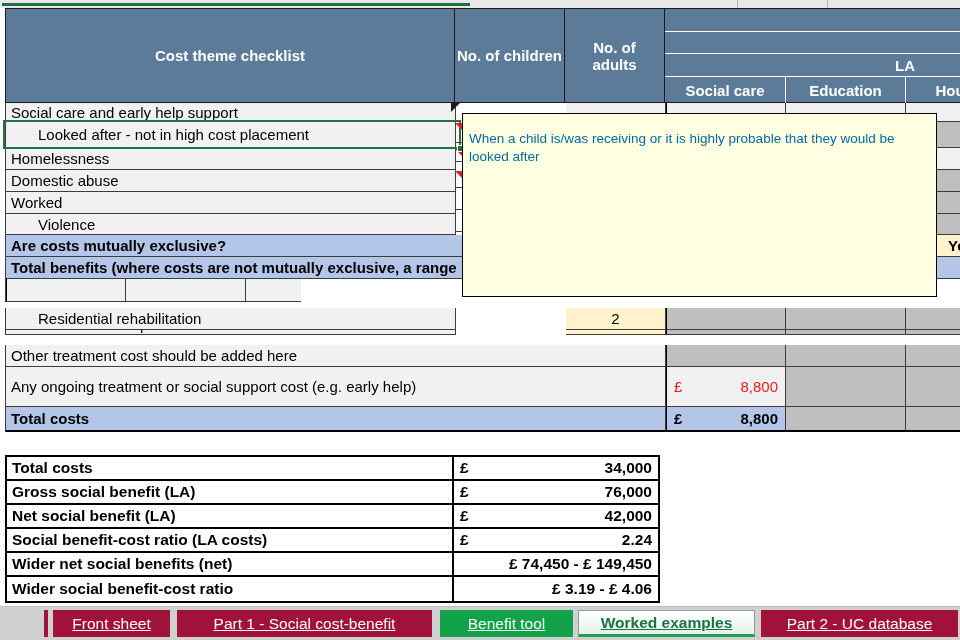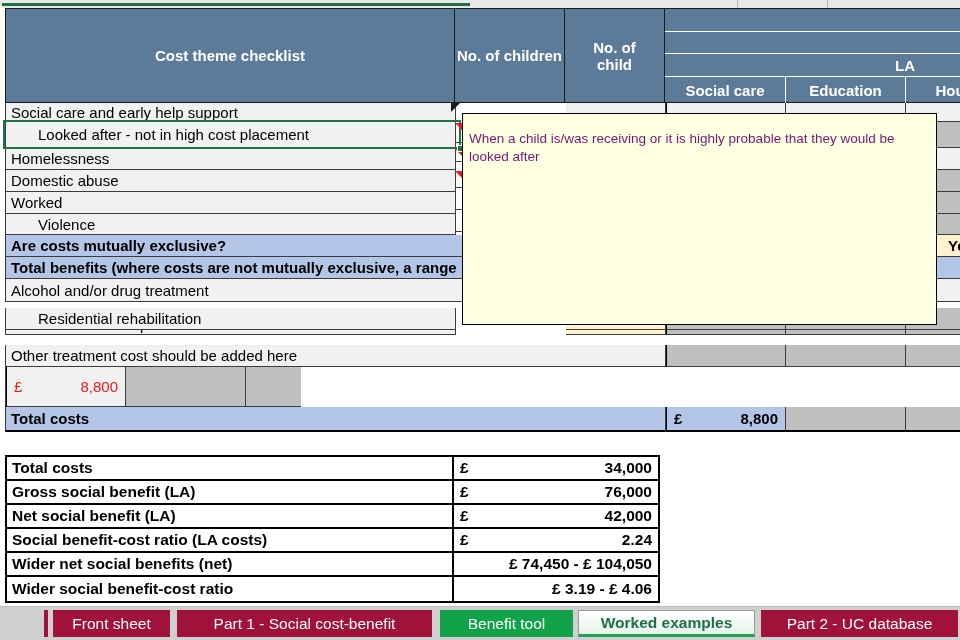--- a/index.html
+++ b/index.html
@@ -50,60 +50,60 @@
   .bold{font-weight:bold;}
   .thick{border-bottom:2px solid #000;}
 
   
   .sel{position:absolute;left:3px;top:120px;width:458px;height:29px;border:2px solid #217346;
        box-sizing:border-box;z-index:3;pointer-events:none;}
   .fillhandle{position:absolute;left:457px;top:145px;width:7px;height:7px;background:#217346;
        border:1px solid #fff;box-sizing:border-box;z-index:4;}
   .redtri{position:absolute;width:0;height:0;border-top:7px solid #e02020;
        border-left:7px solid transparent;z-index:3;}
-  .note{position:absolute;left:462px;top:113px;width:475px;height:212px;background:#ffffe1;
+  .note{position:absolute;left:462px;top:113px;width:475px;height:184px;background:#ffffe1;
        border:1px solid #000;box-sizing:border-box;padding:16px 6px 6px 6px;font-size:13.5px;
-       line-height:1.35;color:#701a75;z-index:5;}
+       line-height:1.35;color:#0369a1;z-index:5;}
   .notearrow{position:absolute;left:451px;top:102px;width:0;height:0;border-top:10px solid #1a1a1a;
        border-right:10px solid transparent;z-index:6;}
 
   
   .sum{position:absolute;left:5px;top:455px;width:655px;border:2px solid #000;box-sizing:border-box;
        background:#fff;}
   .srow{display:flex;height:24px;box-sizing:border-box;border-bottom:2px solid #000;}
   .srow:last-child{border-bottom:none;}
   .slabel{flex:0 0 447px;box-sizing:border-box;border-right:2px solid #000;display:flex;
        align-items:center;padding-left:5px;font-weight:bold;font-size:15.5px;white-space:nowrap;overflow:hidden;}
   .sval{flex:1;display:flex;align-items:center;justify-content:space-between;padding:0 6px;
        font-weight:bold;font-size:15.5px;}
   .sval.rangeonly{justify-content:flex-end;}
 
   
   .tabbar{position:absolute;left:0;top:606px;width:960px;height:34px;background:#d0d0d0;
        border-top:1px solid #bdbdbd;}
   .tab{position:absolute;top:610px;height:27px;box-sizing:border-box;display:flex;align-items:center;
-       justify-content:center;font-size:15.5px;color:#fff;background:#a01239;white-space:nowrap;cursor:pointer;}
+       justify-content:center;font-size:15.5px;color:#fff;background:#a01239;white-space:nowrap;cursor:pointer;text-decoration:underline;}
   .tab.green{background:#12a249;}
   .tab.active{background:linear-gradient(#ffffff,#e4f3e8);color:#1e7145;font-weight:bold;
        border:1px solid #9a9a9a;border-bottom:3px solid #21a052;}
 </style>
 </head>
 <body>
 
 <div id="page">
 
   <div class="topstrip">
     <div class="greenline"></div>
     <div class="tick" style="left:737px"></div>
     <div class="tick" style="left:827px"></div>
   </div>
 
   <div class="hcell" style="left:5px;top:8px;width:450px;height:95px;border-left:1px solid #1a1a1a;">Cost theme checklist</div>
   <div class="hcell" style="left:455px;top:8px;width:110px;height:95px;">No. of children</div>
-  <div class="hcell" style="left:565px;top:8px;width:100px;height:95px;white-space:normal;padding:0 14px;">No. of child</div>
+  <div class="hcell" style="left:565px;top:8px;width:100px;height:95px;white-space:normal;padding:0 14px;">No. of adults</div>
 
   <div class="hright">
     <div class="hband" style="height:23px;"></div>
     <div class="hband" style="height:22px;"></div>
     <div class="hband" style="height:23px;">
       <div class="la-span">LA</div>
     </div>
     <div class="subcols">
       <div class="subcol">Social care</div>
       <div class="subcol">Education</div>
@@ -168,21 +168,20 @@
   <div class="row" style="top:235px;height:22px">
     <div class="c span-ae bl">Are costs mutually exclusive?</div>
     <div class="c f cm bold" style="padding-left:42px;">Yes</div>
   </div>
 
   <div class="row" style="top:257px;height:22px">
     <div class="c full bl">Total benefits (where costs are not mutually exclusive, a range</div>
   </div>
 
   <div class="row" style="top:279px;height:23px">
-    <div class="c ac lt">Alcohol and/or drug treatment</div>
     <div class="c d lt"></div>
     <div class="c e lt"></div>
     <div class="c f lt"></div>
   </div>
 
   <div class="row" style="top:314px;height:21px">
     <div class="c a lt indent">Treatment for opioid use</div>
     <div class="c b lt ctr">n/a</div>
     <div class="c cc cm ctr">2</div>
     <div class="c d gy"></div>
@@ -200,20 +199,21 @@
   </div>
 
   <div class="row" style="top:345px;height:22px">
     <div class="c ac lt">Other treatment cost should be added here</div>
     <div class="c d gy"></div>
     <div class="c e gy"></div>
     <div class="c f gy"></div>
   </div>
 
   <div class="row" style="top:367px;height:40px">
+    <div class="c ac lt">Any ongoing treatment or social support cost (e.g. early help)</div>
     <div class="c d lt money">
       <span class="red">£</span>
       <span class="red">8,800</span>
     </div>
     <div class="c e gy"></div>
     <div class="c f gy"></div>
   </div>
 
   <div class="row" style="top:407px;height:25px">
     <div class="c ac bl thick">Total costs</div>
@@ -258,21 +258,21 @@
     <div class="srow">
       <div class="slabel">Social benefit-cost ratio (LA costs)</div>
       <div class="sval">
         <span>£</span>
         <span>2.24</span>
       </div>
     </div>
     <div class="srow">
       <div class="slabel">Wider net social benefits (net)</div>
       <div class="sval rangeonly">
-        <span>£ 74,450 - £ 104,050</span>
+        <span>£ 74,450 - £ 149,450</span>
       </div>
     </div>
     <div class="srow">
       <div class="slabel">Wider social benefit-cost ratio</div>
       <div class="sval rangeonly">
         <span>£ 3.19 - £ 4.06</span>
       </div>
     </div>
   </div>
 

